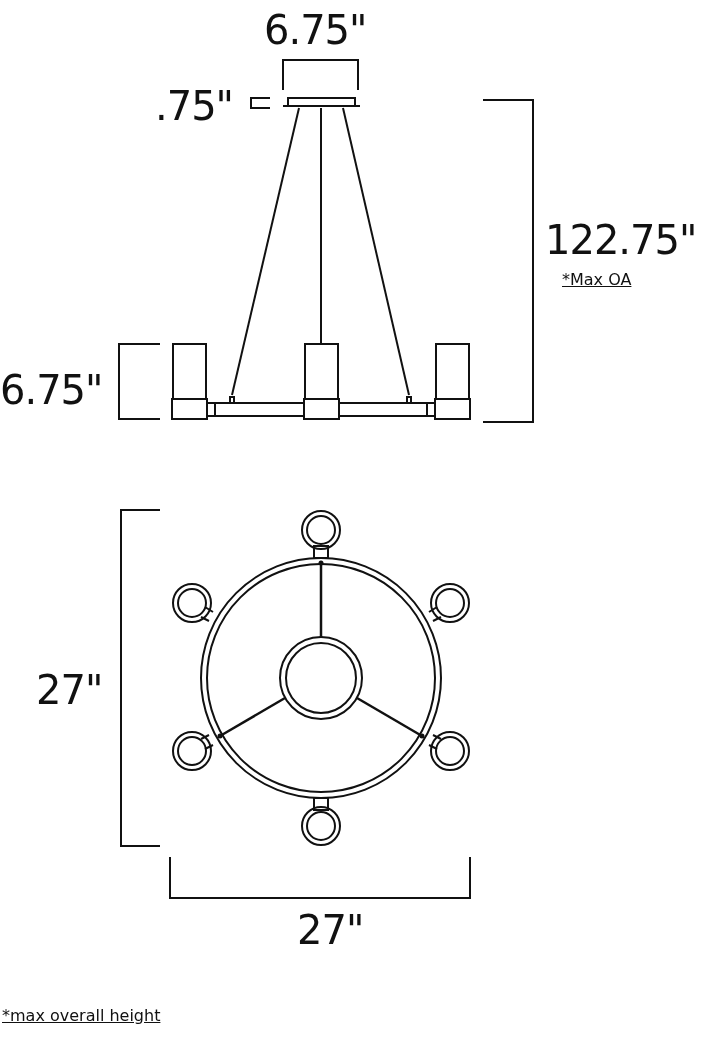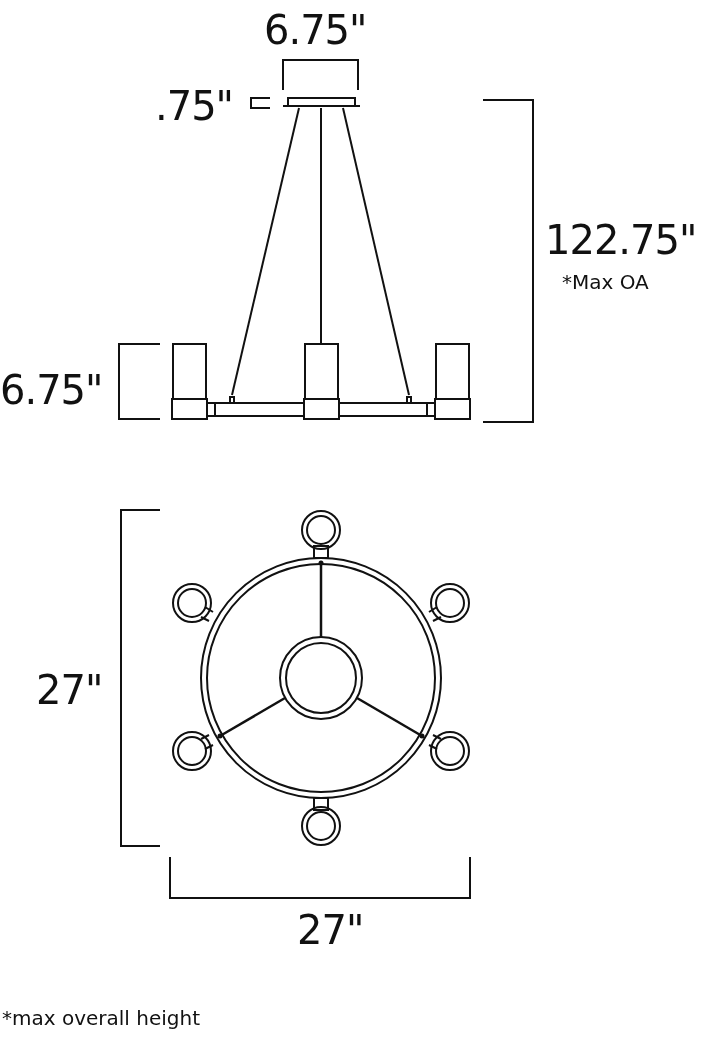--- a/index.html
+++ b/index.html
@@ -1,20 +1,20 @@
 <!DOCTYPE html>
 <html><head>
   <meta charset="utf-8">
   <style>
     html, body { margin:0; padding:0; background:#ffffff; }
     body { width:711px; height:1037px; position:relative; overflow:hidden; font-family:"DejaVu Sans", "Liberation Sans", sans-serif; }
     .canvas { position:absolute; left:0; top:0; width:711px; height:1037px; }
     .lbl { position:absolute; color:#111; white-space:nowrap; line-height:1; font-family:"DejaVu Sans", sans-serif; }
     .big { font-size:40px; letter-spacing:-1px; }
-    .small { font-size:20px; }
+    .small { font-size:16px;text-decoration:underline; }
   </style>
 </head>
 <body>
 
 <div class="canvas">
   <svg width="711" height="1037" viewBox="0 0 711 1037" xmlns="http://www.w3.org/2000/svg">
     <g fill="none" stroke="#111" stroke-width="2">
 
       <path d="M283 90 V60 H358 V90"></path>
 

